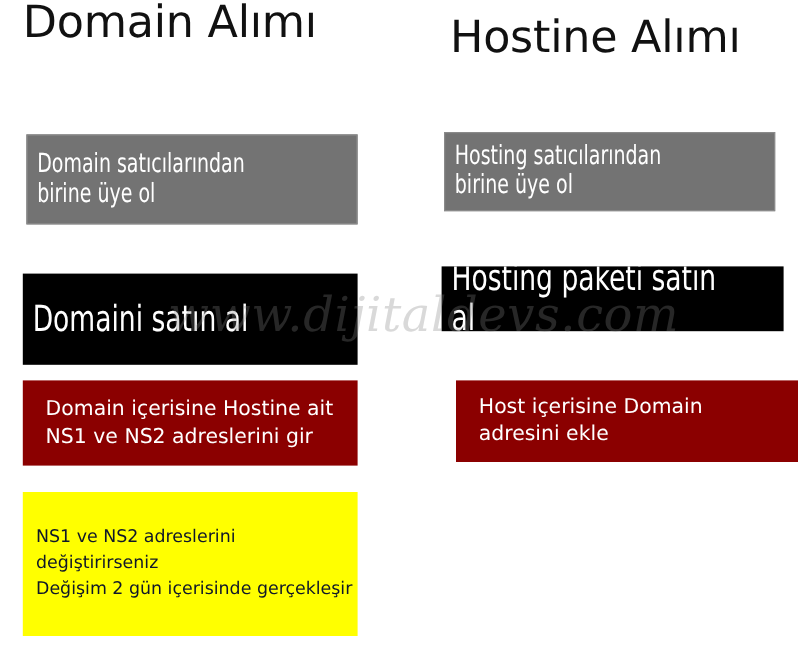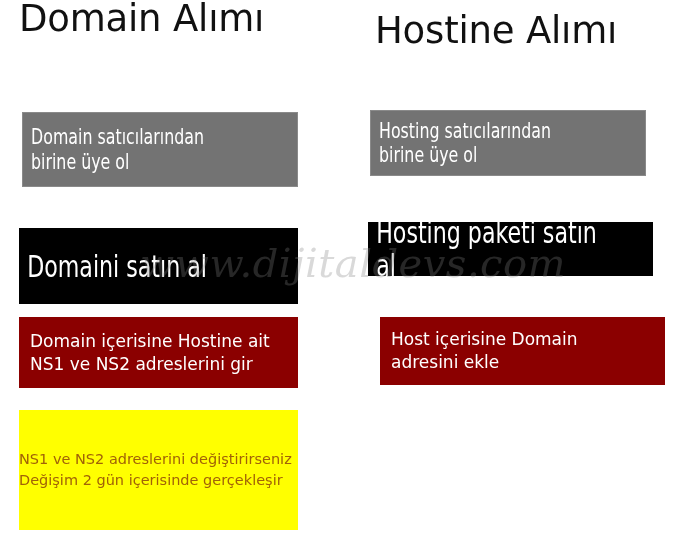--- a/index.html
+++ b/index.html
@@ -85,33 +85,34 @@
 
   
   .box-red {
     background: #8b0000;
   }
   .box-red .step-text {
     font-family: "DejaVu Sans", sans-serif;
     color: #ffffff;
     font-size: 17px;
     line-height: 1.35;
-    padding-left: 11px;
+    padding-left: 19px;
   }
 
   
   .box-yellow {
     background: #ffff00;
     justify-content: flex-start;
   }
   .box-yellow .step-text {
     font-family: "DejaVu Sans", sans-serif;
-    color: #a16207;
+    color: #0f172a;
     font-size: 14.5px;
     line-height: 1.45;
+    padding-left: 11px;
   }
 
   
   #box-blue-left   { left: 22px;  top: 112px; width: 276px; height: 75px; }
   #box-blue-right  { left: 370px; top: 110px; width: 276px; height: 66px; }
 
   #box-black-left  { left: 19px;  top: 228px; width: 279px; height: 76px; }
   #box-black-right { left: 368px; top: 222px; width: 285px; height: 54px; }
 
   #box-red-left    { left: 19px;  top: 317px; width: 279px; height: 71px; }

